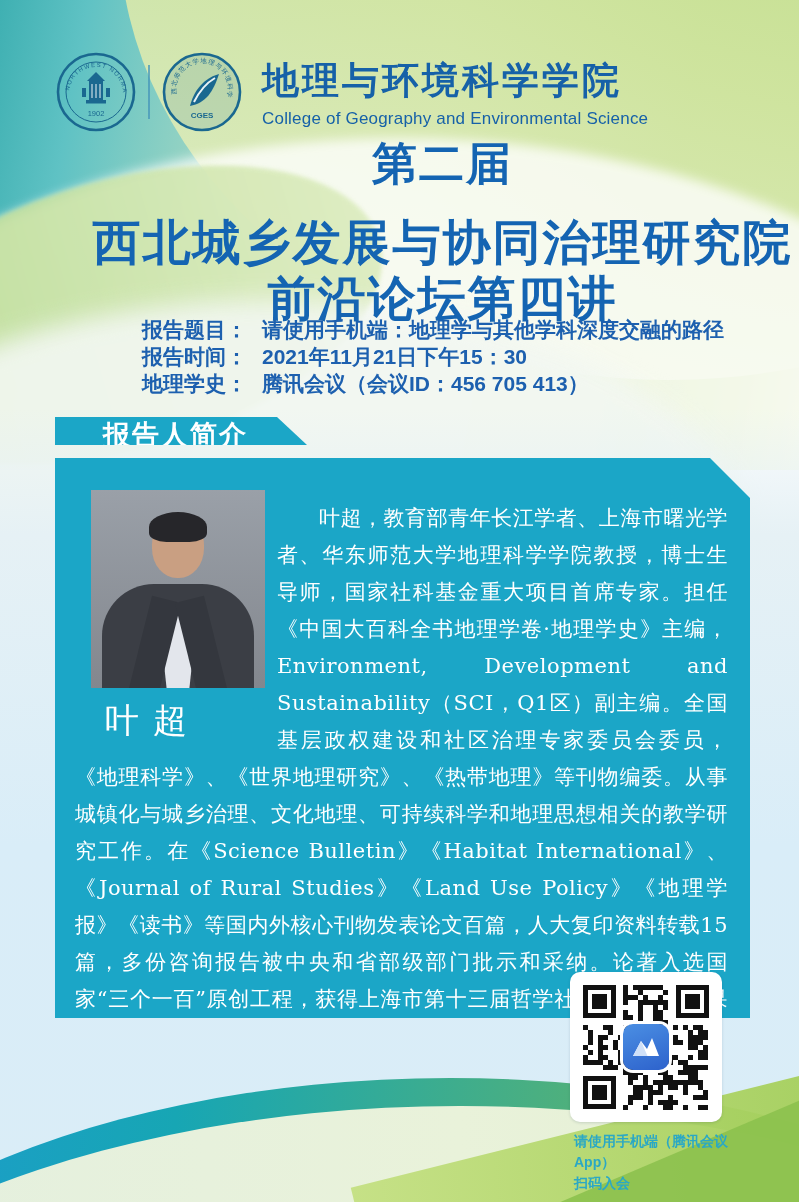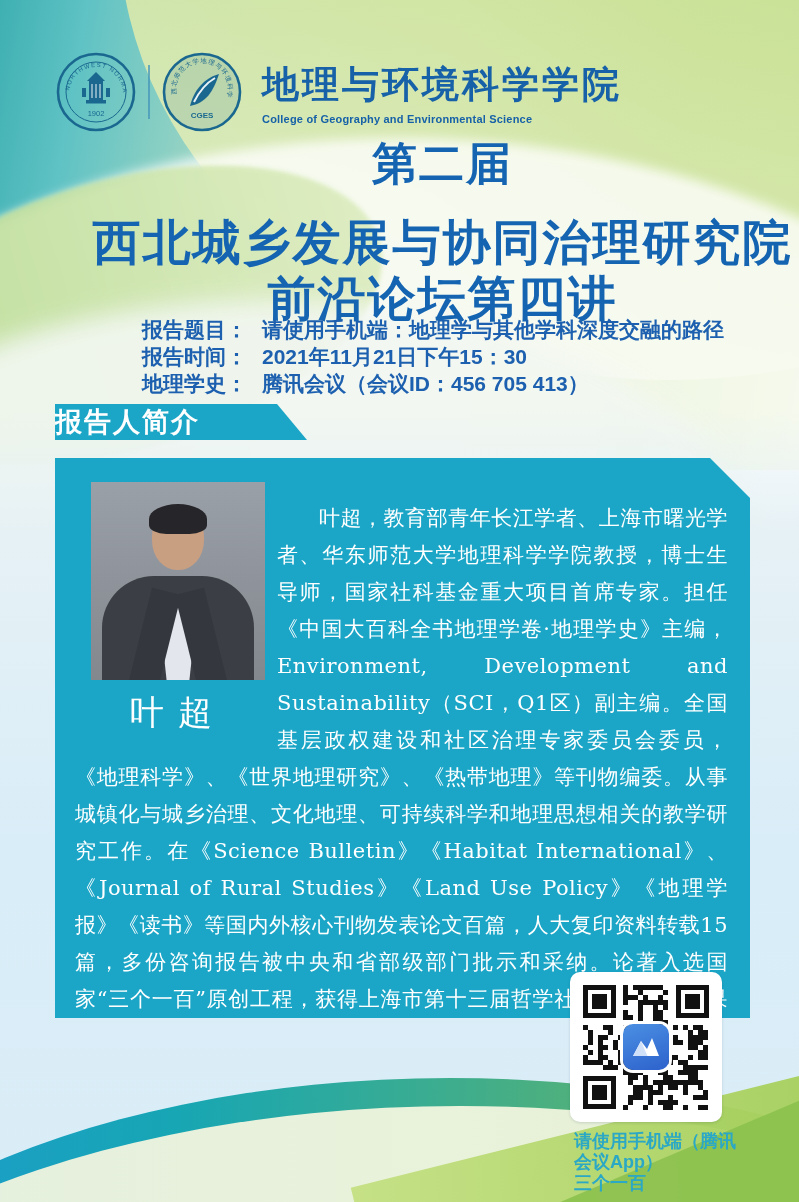--- a/index.html
+++ b/index.html
@@ -26,44 +26,44 @@
   .ribcover{left:-300px;top:1106px;width:1520px;height:760px;border-radius:50%;
       background:linear-gradient(90deg,#e3efe0,#e9f2da 50%,#dfeccd);}
   .tr1{right:-120px;top:1118px;width:540px;height:300px;
       background:linear-gradient(100deg,#c4e082,#9ecb52);transform:rotate(-14deg);opacity:.95;}
   .tr2{right:-90px;top:1165px;width:430px;height:260px;background:#8cc14e;transform:rotate(-23deg);opacity:.9;}
   
   .header{position:absolute;top:52px;left:56px;display:flex;align-items:center;gap:12px;z-index:2;}
   .logo-divider{width:2px;height:54px;background:rgba(70,150,185,.75);}
   .college-names{margin-left:8px;color:var(--header-blue,#1661a8);}
   .college-cn{font-size:37px;font-weight:900;letter-spacing:3px;}
-  .college-en{font-size:11px;font-weight:bold;margin-top:3px;letter-spacing:.2px;}
+  .college-en{font-size:17px;font-weight:normal;margin-top:3px;letter-spacing:.2px;}
   
   .title{position:absolute;top:137px;left:0;width:100%;text-align:center;z-index:2;
          color:var(--title-blue,#1464b2);font-weight:900;letter-spacing:2px;padding-left:43px;}
   .t1{font-size:45px;line-height:54px;}
   .t2{font-size:48px;line-height:56px;margin-top:24px;}
   .t3{font-size:48px;line-height:56px;}
   
   .info{position:absolute;left:142px;top:317px;z-index:2;color:var(--info-blue,#1d60af);font-size:21px;}
   .info-row{line-height:26px;margin-bottom:1px;white-space:nowrap;}
   .info-label{font-weight:900;margin-right:15px;}
   .info-value{font-weight:600;}
   
-  .section-banner{position:absolute;left:55px;top:404px;width:252px;height:36px;z-index:2;
+  .section-banner{position:absolute;left:55px;top:417px;width:252px;height:28px;z-index:2;
       background:var(--teal,#1ba6c7);
       clip-path:polygon(0 0,calc(100% - 30px) 0,100% 100%,0 100%);
-      color:#fff;font-size:27px;font-weight:600;line-height:36px;box-sizing:border-box;
+      color:#fff;font-size:27px;font-weight:600;line-height:36px;padding-left:48px;box-sizing:border-box;
       letter-spacing:2px;}
   
   .content-box{position:absolute;left:55px;top:458px;width:695px;height:560px;z-index:2;
       background:var(--teal,#1ba6c7);
       clip-path:polygon(0 0,calc(100% - 40px) 0,100% 40px,100% 100%,0 100%);
       padding:8px 22px 0 20px;box-sizing:border-box;color:#fff;}
-  .photo-block{float:left;width:160px;margin:16px 26px 4px 16px;text-align:center;}
+  .photo-block{float:left;width:160px;margin:24px 26px 4px 16px;text-align:left;}
   .photo{width:174px;height:198px;position:relative;overflow:hidden;
       background:linear-gradient(180deg,#9aa0a8,#83878e);}
   .head{position:absolute;top:26px;left:50%;transform:translateX(-50%);width:52px;height:62px;
       background:#c99f82;border-radius:46% 46% 48% 48%;}
   .head::before{content:"";position:absolute;top:-4px;left:-3px;right:-3px;height:30px;
       background:#26262a;border-radius:50% 50% 30% 30%;}
   .torso{position:absolute;bottom:-8px;left:50%;transform:translateX(-50%);width:152px;height:112px;
       background:#3b3e45;border-radius:52px 52px 0 0;}
   .shirt{position:absolute;bottom:-6px;left:50%;transform:translateX(-50%);width:36px;height:92px;
       background:#e3e6ec;clip-path:polygon(50% 0,100% 26%,80% 100%,20% 100%,0 26%);}
@@ -79,21 +79,21 @@
   .qr-tile{width:152px;height:150px;background:#fff;border-radius:10px;position:relative;
       padding:13px;box-sizing:border-box;box-shadow:0 1px 3px rgba(0,40,60,.15);}
   #qr-grid{display:grid;grid-template-columns:repeat(25,5px);grid-auto-rows:5px;width:125px;}
   #qr-grid .qc{background:#111;}
   .finder{position:absolute;width:33px;height:33px;border:5px solid #111;background:#fff;box-sizing:border-box;}
   .finder::after{content:"";position:absolute;inset:4px;background:#111;}
   .f1{left:13px;top:13px;} .f2{right:13px;top:13px;} .f3{left:13px;bottom:13px;}
   .qr-logo{position:absolute;left:50%;top:50%;transform:translate(-50%,-50%);width:46px;height:46px;
       border-radius:10px;background:linear-gradient(160deg,#4b8fe3,var(--meeting-blue,#2d62cc));
       display:flex;align-items:center;justify-content:center;box-shadow:0 0 0 3px #fff;}
-  .qr-caption{margin-top:9px;color:var(--caption-teal,#2aa8c5);font-size:18px;line-height:21px;
+  .qr-caption{margin-top:9px;color:var(--caption-teal,#2aa8c5);font-size:14px;line-height:21px;
       font-weight:600;padding-left:4px;}
   svg text{font-family:"Liberation Sans",sans-serif;}
 </style>
 </head>
 <body>
 
 <div class="poster">
 
   <div class="bg">
     <div class="sky"></div>
@@ -825,17 +825,17 @@
       <div class="finder f3"></div>
       <div class="qr-logo">
         <svg width="30" height="22" viewBox="0 0 30 22">
           <path d="M2 20 L10 5 L16 13 L21 2 L28 20 Z" fill="#ffffff"></path>
           <path d="M2 20 L10 5 L16.5 20 Z" fill="#cfe0f8"></path>
         </svg>
       </div>
     </div>
     <div class="qr-caption">
       <div>请使用手机端（腾讯会议App）</div>
-      <div>三个一百</div>
+      <div>扫码入会</div>
     </div>
   </div>
 
 </div>
 
 </body></html>

